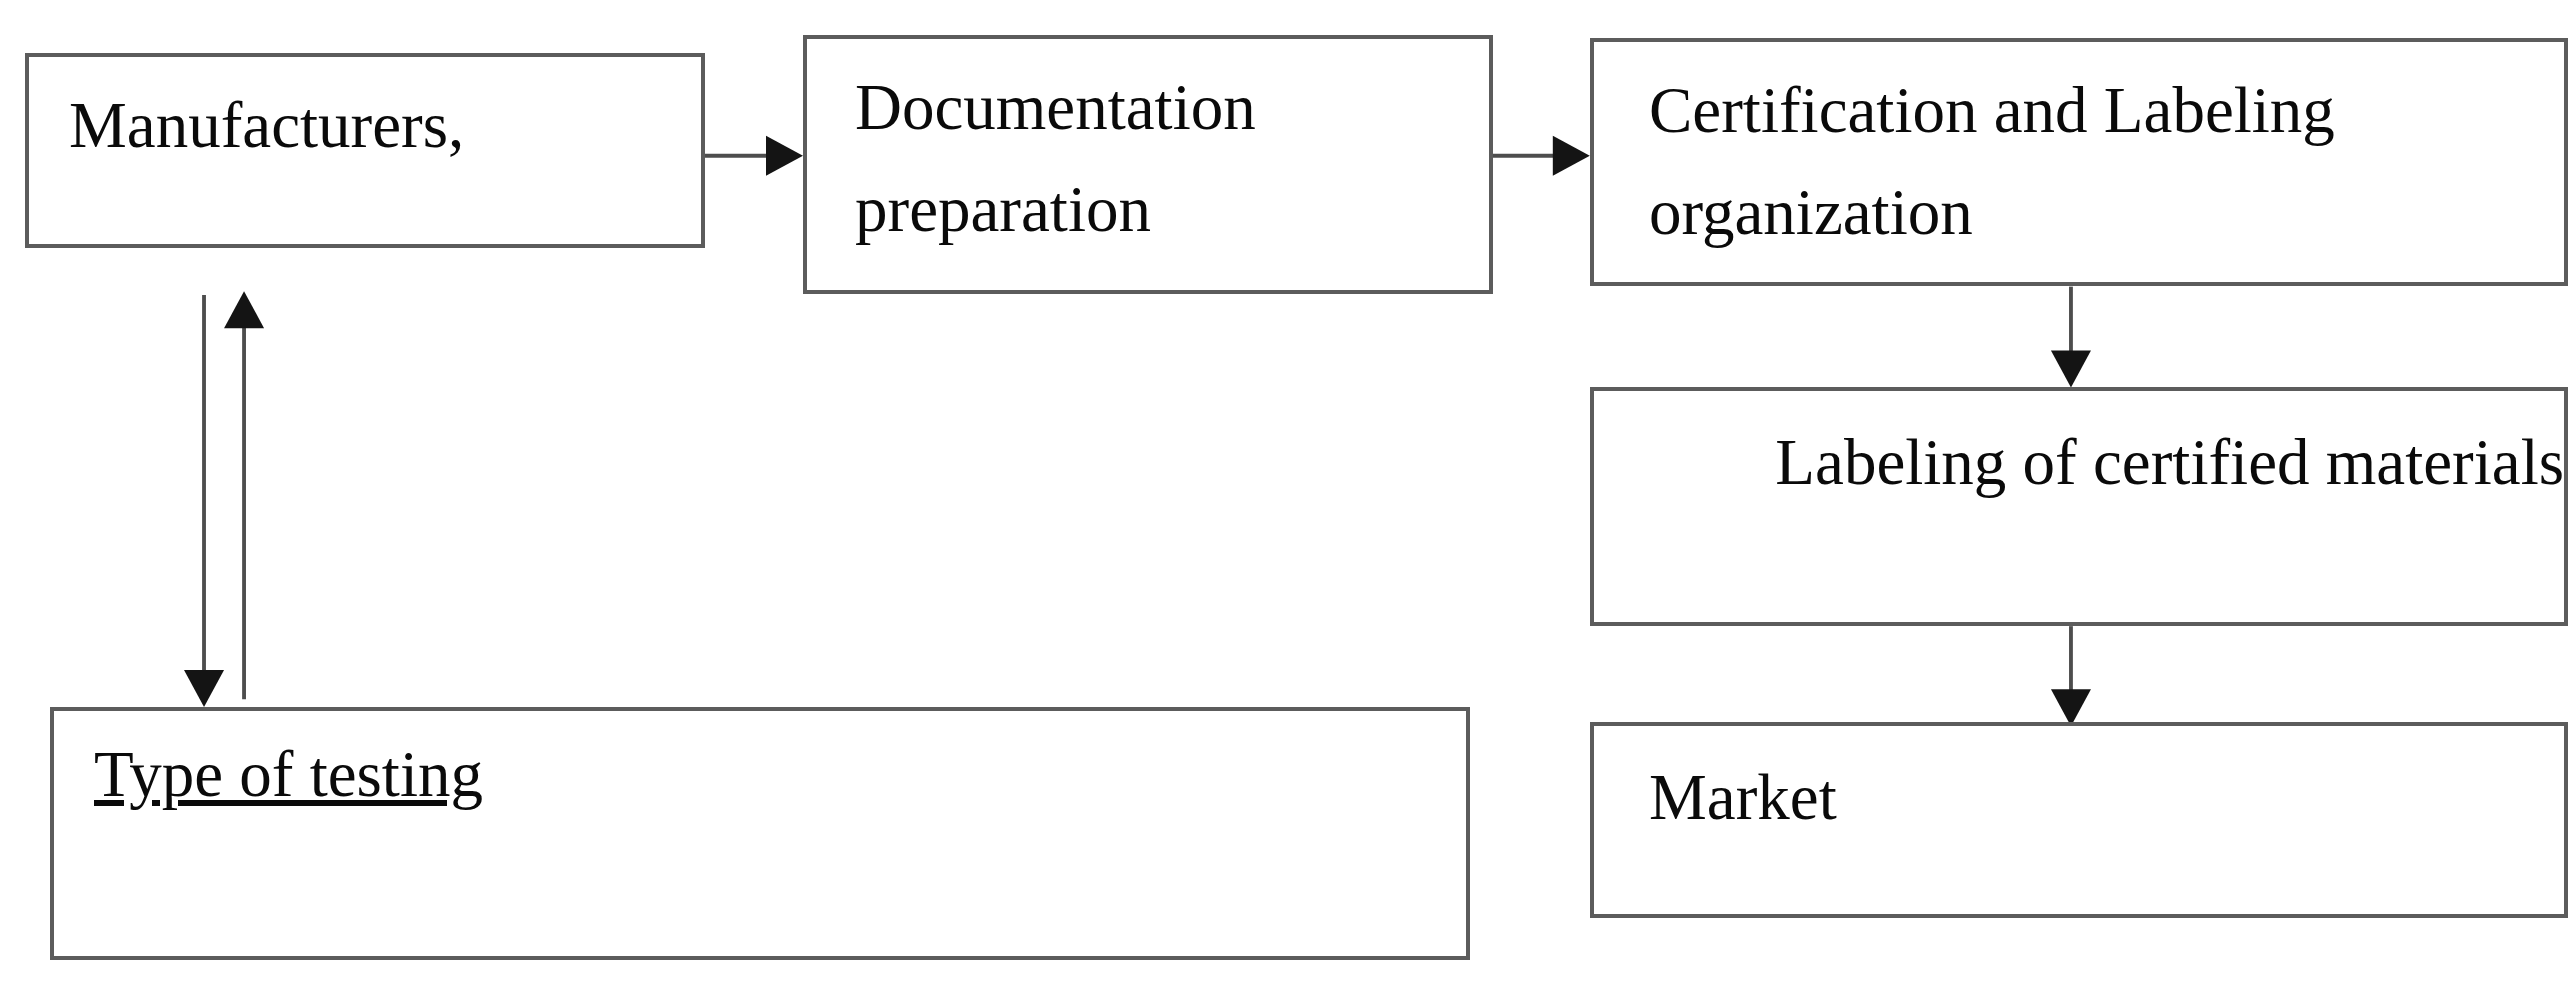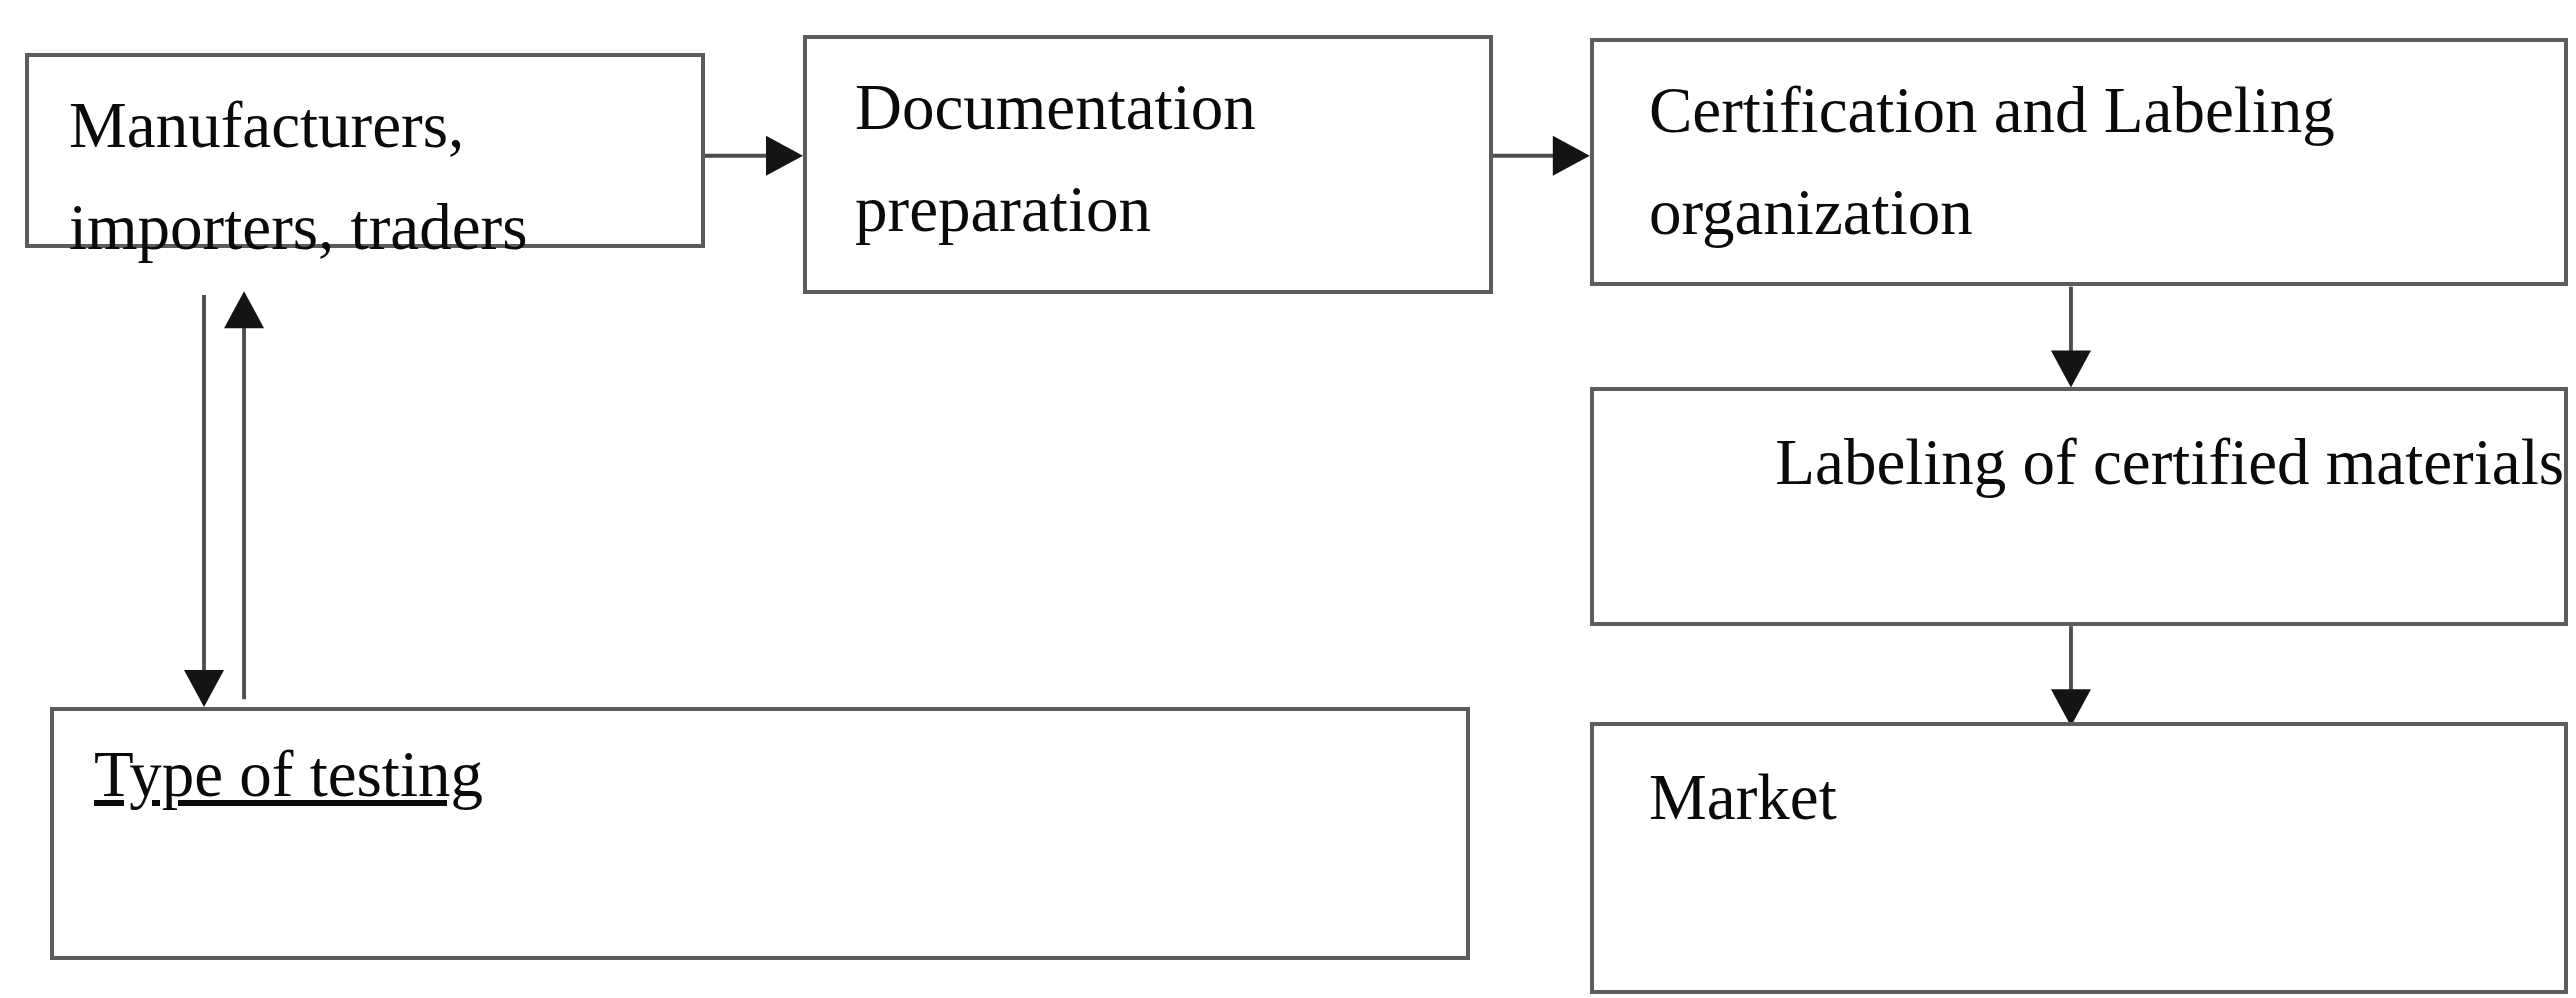--- a/index.html
+++ b/index.html
@@ -51,21 +51,21 @@
   .node .ln {
     display: block;
   }
   
   .n-manufacturers { left: 25px;   top: 29px;  width: 680px;  height: 195px; padding-left: 40px; margin-top: 24px; }
   .n-documentation { left: 803px; top: 35px;  width: 690px;  height: 259px; padding-left: 48px; }
   .n-testing       { left: 50px;   top: 707px; width: 1420px; height: 253px; padding-left: 40px; padding-top: 12px; text-decoration: underline; }
   
   .n-certification { left: 1590px; top: 38px;  width: 978px; height: 248px; padding-left: 55px; }
   .n-labeling      { left: 1590px; top: 387px; width: 978px; height: 239px; padding-left: 55px; padding-top: 20px; text-align: right; }
-  .n-market        { left: 1590px; top: 722px; width: 978px; height: 272px; padding-left: 55px; padding-top: 20px; }
+  .n-market        { left: 1590px; top: 722px; width: 978px; height: 196px; padding-left: 55px; padding-top: 20px; }
 </style>
 </head>
 <body>
 
 <div class="canvas">
 
   <svg class="overlay" viewBox="0 0 3346 1297" xmlns="http://www.w3.org/2000/svg">
 
     <g>
       <line x1="915" y1="202" x2="999" y2="202"></line>
@@ -93,21 +93,20 @@
     </g>
 
     <g>
       <line x1="317" y1="908" x2="317" y2="422"></line>
       <polygon points="317,378 291,426 343,426"></polygon>
     </g>
   </svg>
 
   <div class="node n-manufacturers">
     <span class="ln">Manufacturers,</span>
-    <span class="ln">importers, traders</span>
   </div>
 
   <div class="node n-certification">
     <span class="ln">Certification and Labeling</span>
     <span class="ln">organization</span>
   </div>
 
   <div class="node n-documentation">
     <span class="ln">Documentation</span>
     <span class="ln">preparation</span>

